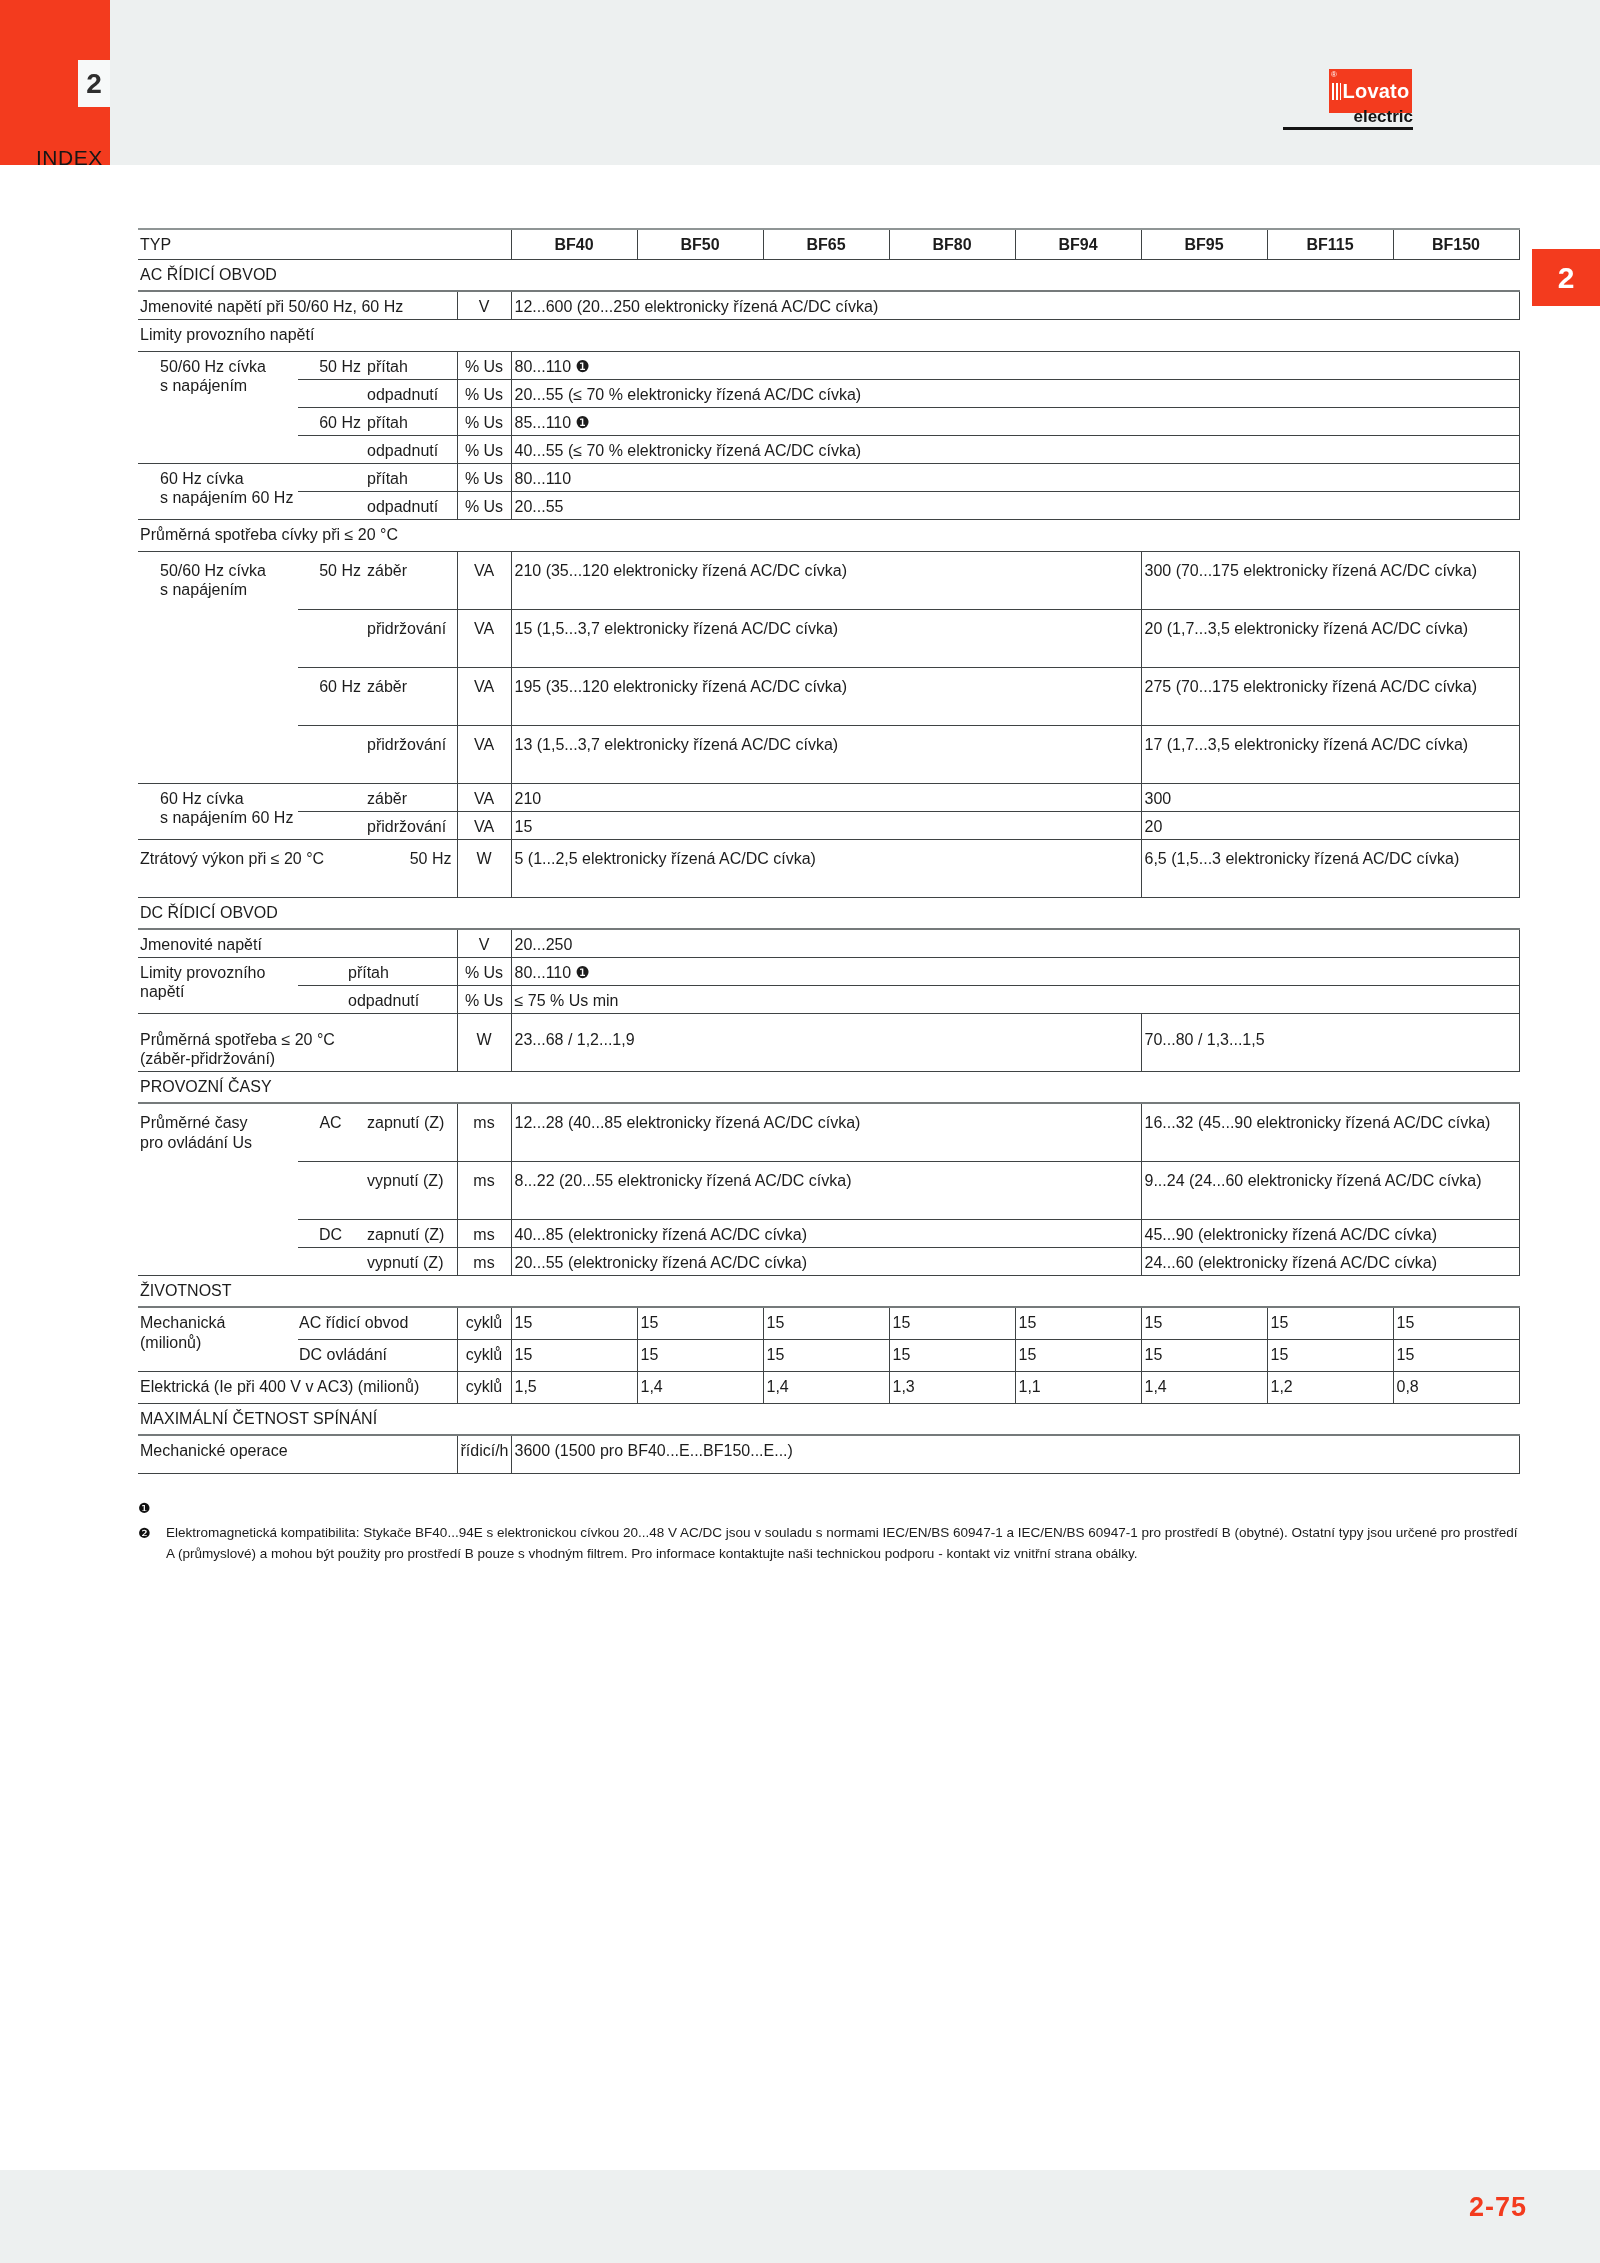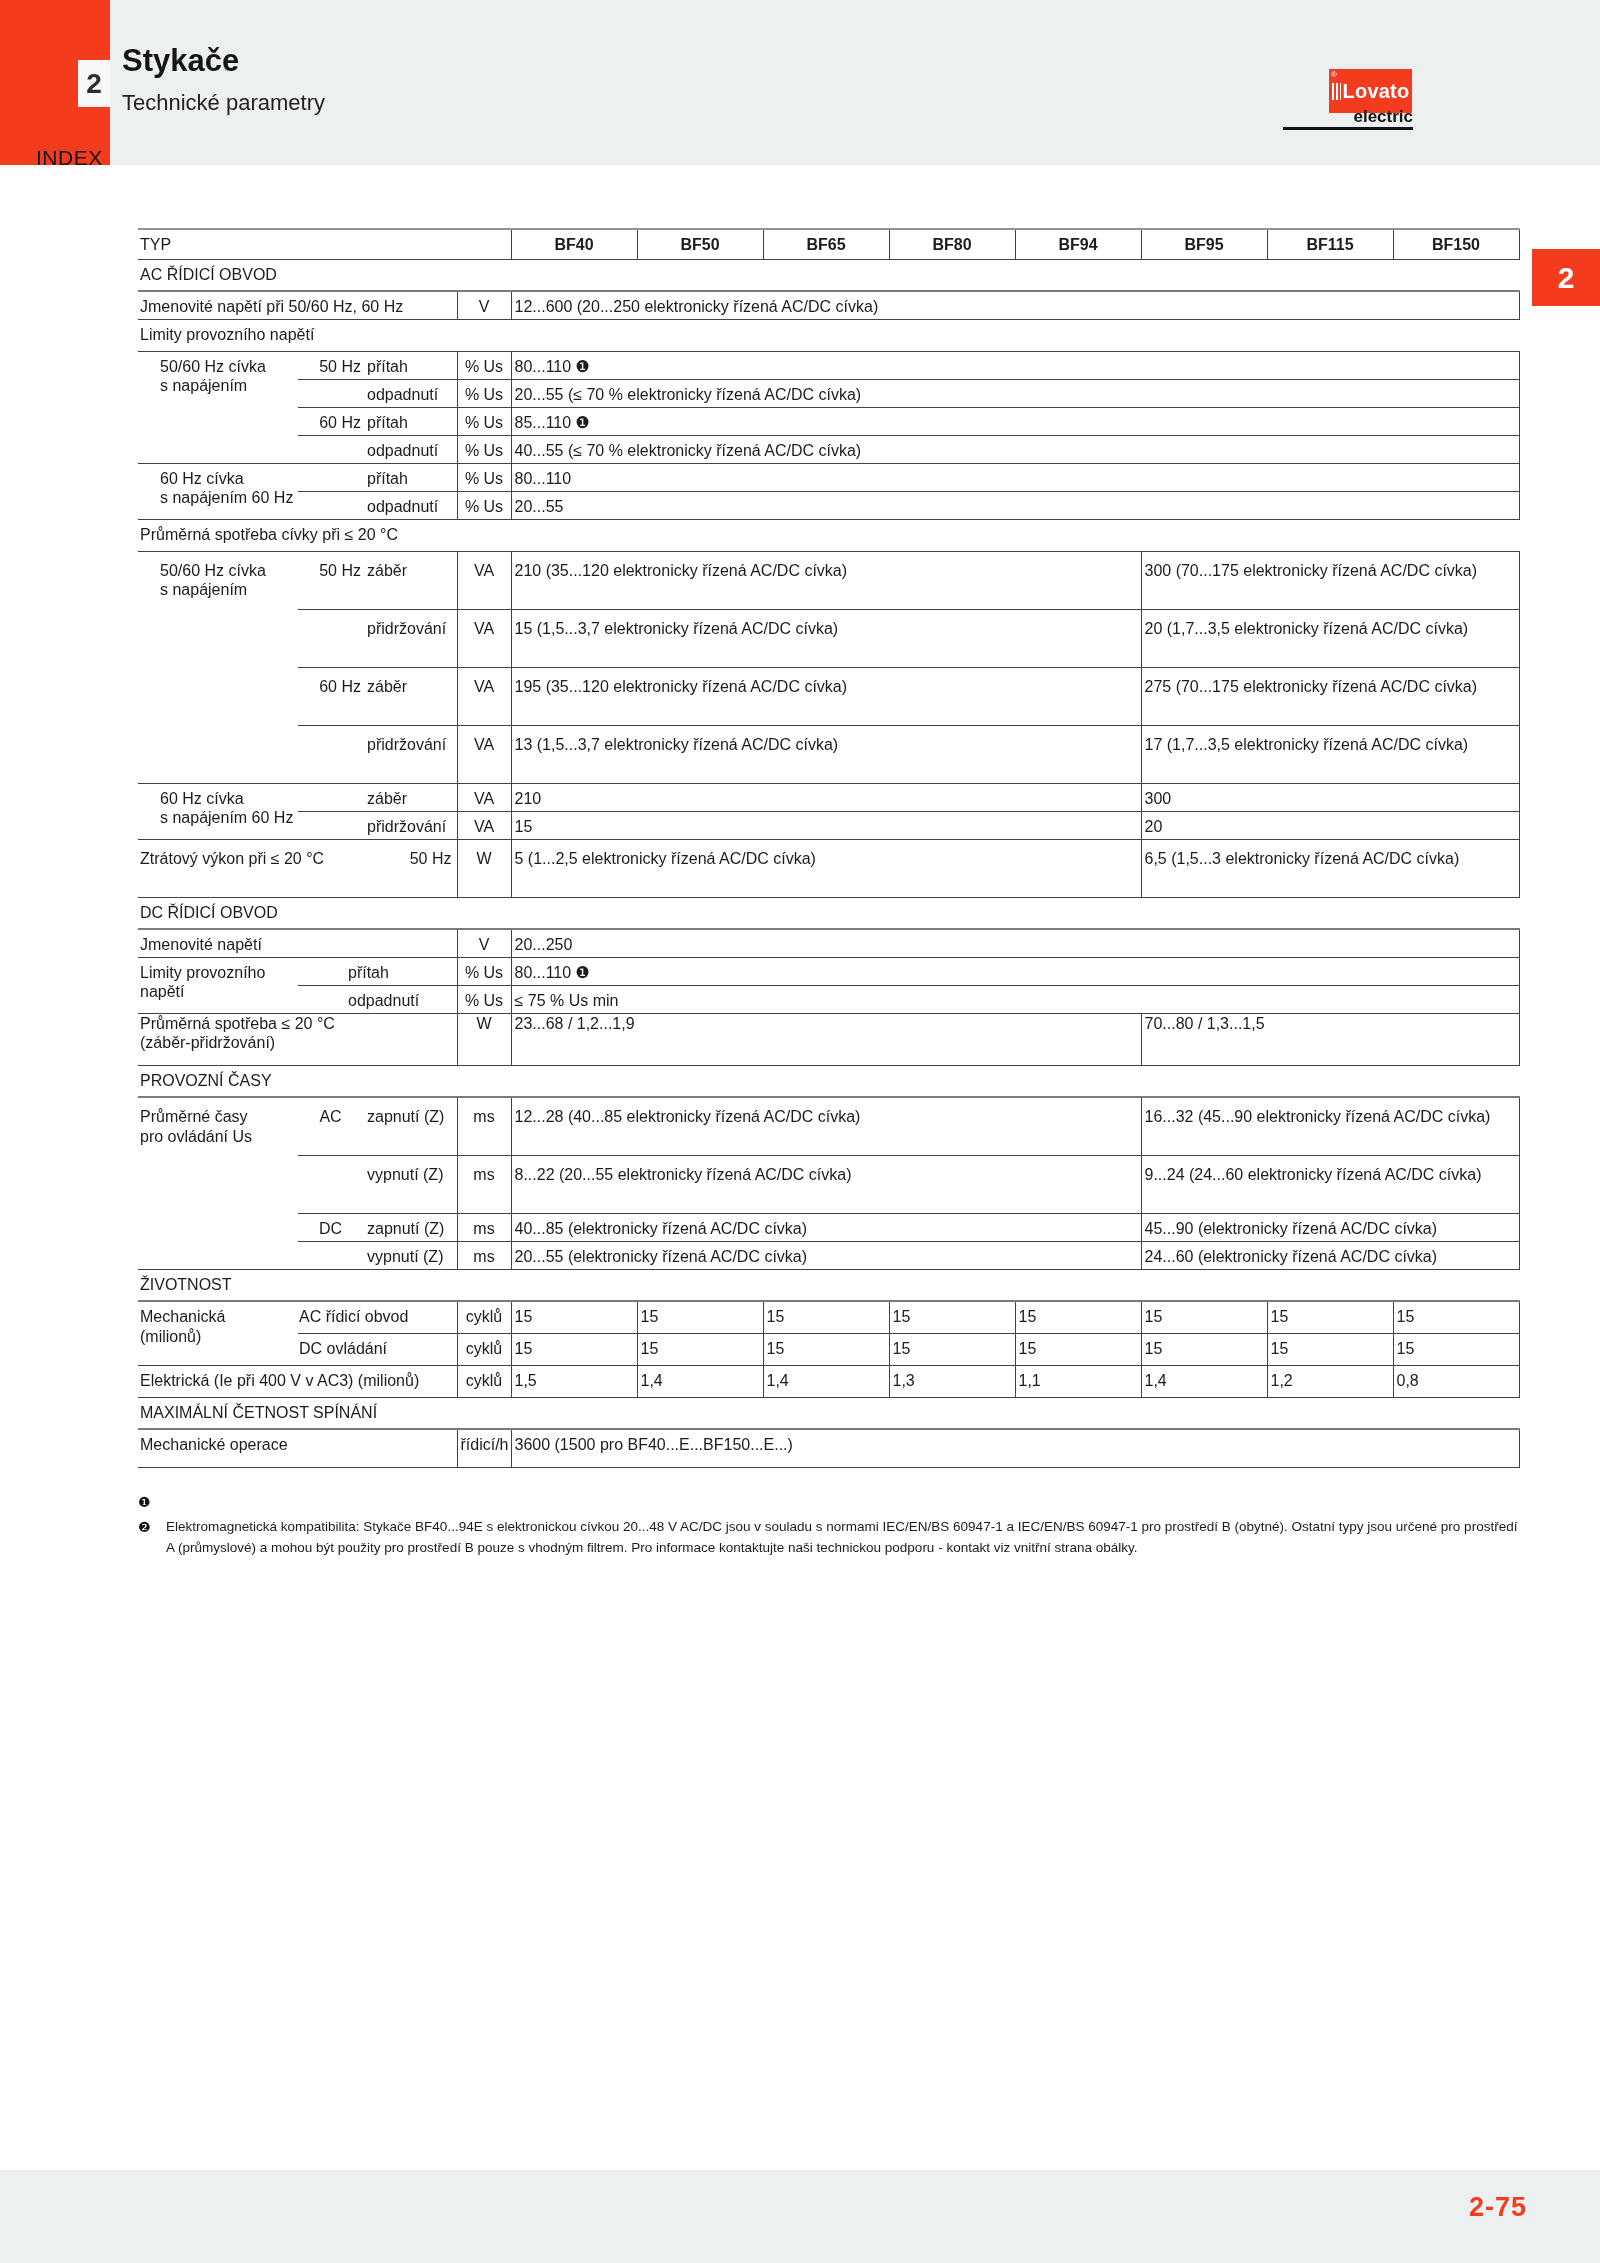--- a/index.html
+++ b/index.html
@@ -29,21 +29,21 @@
   
   .content{position:absolute;left:138px;top:228px;width:1384px;}
   table.spec{border-collapse:collapse;table-layout:fixed;width:1381px;}
   td{padding:2px 3px 2px 3px;font-size:16px;line-height:1.22;vertical-align:top;padding-top:5px;border-top:1px solid #3f4344;}
   tr.typ{height:30px;}  tr.sec{height:32px;} tr.grp{height:32px;}
   tr.n{height:28px;}    tr.t{height:58px;}   tr.xt{height:52px;}
   tr.l{height:32px;}    tr.mo{height:38px;}
   tr.typ td{border-top:2px solid #8f9595;}
   tr.sec td{border-bottom:2px solid #757a7b;}
   tr.mo td{border-bottom:1px solid #3f4344;}
-  tr.t td{padding-top:9px;} tr.xt td{padding-top:0;}
+  tr.t td{padding-top:9px;} tr.xt td{padding-top:16px;}
   .vl{border-left:1px solid #3f4344;}
   .vr{border-right:1px solid #3f4344;}
   .typlab{text-align:left;padding-left:2px;}
   .ch{text-align:center;font-weight:bold;}
   .seclab{text-align:left;padding-left:2px;}
   .lab{text-align:left;padding-left:2px;}
   .ind{padding-left:22px;margin-top:47px;}
   .mid{text-align:right;padding-right:5px;white-space:nowrap;}
   .midl{text-align:center;padding-left:0px;white-space:nowrap;}
   .act{text-align:left;padding-left:1px;white-space:nowrap;}
@@ -67,24 +67,20 @@
 
 <div class="page">
 
   <div class="band">
     <div class="redbox">
       <div class="notch">
         <span>2</span>
       </div>
       <div class="index">INDEX</div>
     </div>
-    <div class="titles">
-      <div class="title">Stykače</div>
-      <div class="subtitle">Technické parametry</div>
-    </div>
     <div class="logo-red">
       <span class="logo-reg">®</span>
       <span class="logo-stripes"></span>
       <span class="logo-brand">Lovato</span>
     </div>
     <div class="logo-sub">electric</div>
   </div>
 
   <div class="sidetab">2</div>
 

